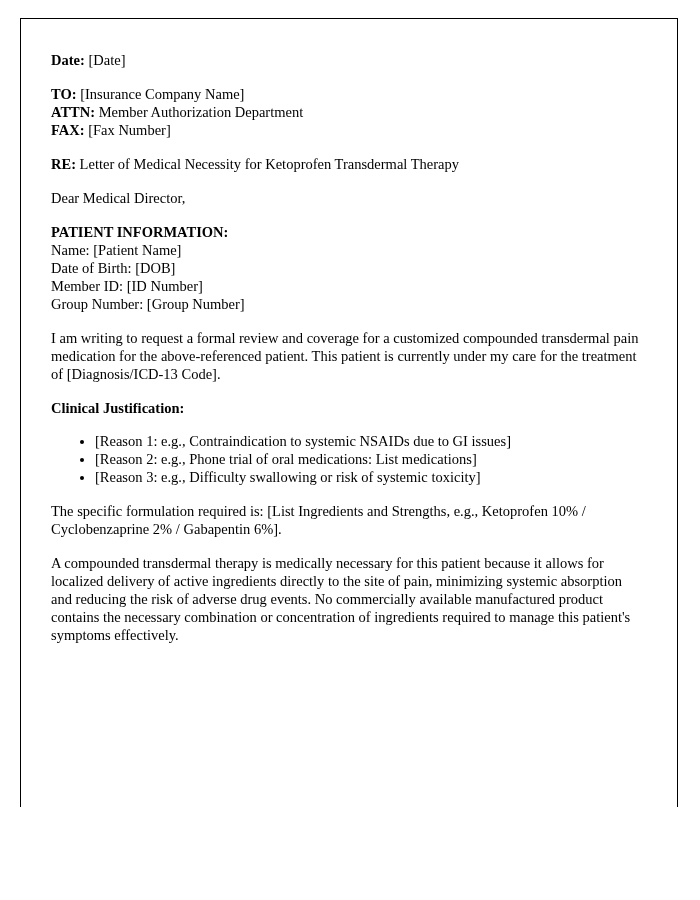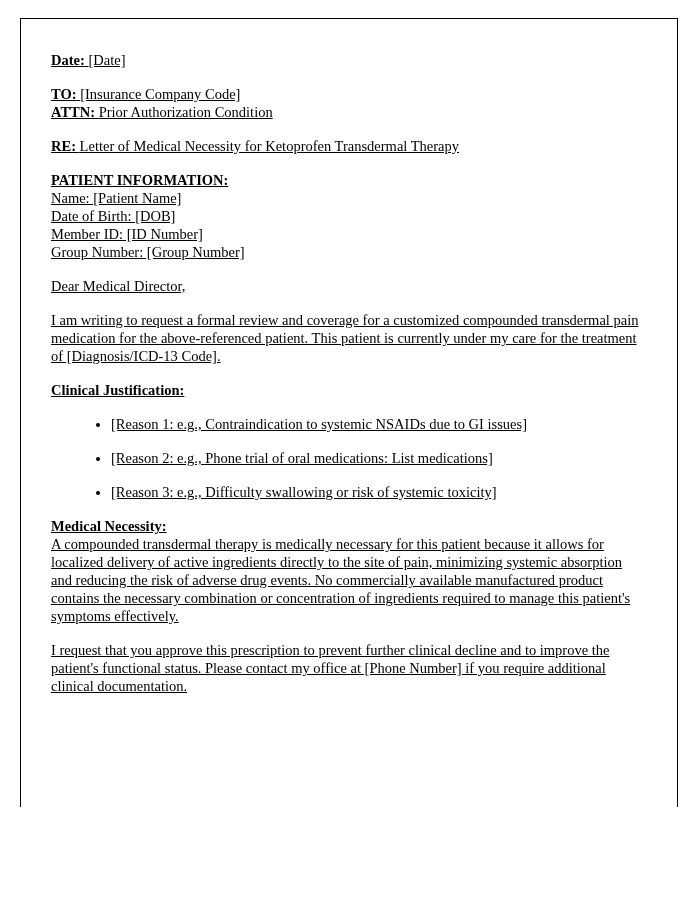--- a/index.html
+++ b/index.html
@@ -21,78 +21,76 @@
     width: 658px;
     height: 789px;
     box-sizing: border-box;
     border: 1px solid #000000;
     border-bottom: none;
     padding: 32px 32px 0 30px;
     overflow: hidden;
     font-size: 14.5px;
     line-height: 18px;
   }
-  .block { margin: 0 0 16px 0; text-decoration: underline; }
+  .block { margin: 0 0 16px 0; }
   .b { font-weight: bold; }
   p { margin: 0; }
   ul.bullets {
     margin: 15px 0 16px 0;
     padding-left: 44px;
     list-style-type: disc;
   }
-  ul.bullets li { margin: 16px; }
+  ul.bullets li { margin: 0; }
 </style>
 </head>
 <body>
 
 <div class="page">
 
   <div class="block">
     <p><span class="b">Date:</span> <span>[Date]</span></p>
   </div>
 
   <div class="block">
-    <p><span class="b">TO:</span> <span>[Insurance Company Code]</span></p>
-    <p><span class="b">ATTN:</span> <span>Prior Authorization Condition</span></p>
+    <p><span class="b">TO:</span> <span>[Insurance Company Name]</span></p>
+    <p><span class="b">ATTN:</span> <span>Member Authorization Department</span></p>
+    <p><span class="b">FAX:</span> <span>[Fax Number]</span></p>
   </div>
 
   <div class="block">
     <p><span class="b">RE:</span> <span>Letter of Medical Necessity for Ketoprofen Transdermal Therapy</span></p>
+  </div>
+
+  <div class="block">
+    <p>Dear Medical Director,</p>
   </div>
 
   <div class="block">
     <p class="b">PATIENT INFORMATION:</p>
     <p>Name: [Patient Name]</p>
     <p>Date of Birth: [DOB]</p>
     <p>Member ID: [ID Number]</p>
     <p>Group Number: [Group Number]</p>
-  </div>
-
-  <div class="block">
-    <p>Dear Medical Director,</p>
   </div>
 
   <div class="block">
     <p>I am writing to request a formal review and coverage for a customized compounded transdermal pain medication for the above-referenced patient. This patient is currently under my care for the treatment of [Diagnosis/ICD-13 Code].</p>
   </div>
 
   <div class="block">
     <p class="b">Clinical Justification:</p>
     <ul class="bullets">
       <li>[Reason 1: e.g., Contraindication to systemic NSAIDs due to GI issues]</li>
       <li>[Reason 2: e.g., Phone trial of oral medications: List medications]</li>
       <li>[Reason 3: e.g., Difficulty swallowing or risk of systemic toxicity]</li>
     </ul>
   </div>
 
   <div class="block">
+    <p>The specific formulation required is: [List Ingredients and Strengths, e.g., Ketoprofen 10% / Cyclobenzaprine 2% / Gabapentin 6%].</p>
   </div>
 
   <div class="block">
-    <p class="b">Medical Necessity:</p>
     <p>A compounded transdermal therapy is medically necessary for this patient because it allows for localized delivery of active ingredients directly to the site of pain, minimizing systemic absorption and reducing the risk of adverse drug events. No commercially available manufactured product contains the necessary combination or concentration of ingredients required to manage this patient's symptoms effectively.</p>
   </div>
 
-  <div class="block">
-    <p>I request that you approve this prescription to prevent further clinical decline and to improve the patient's functional status. Please contact my office at [Phone Number] if you require additional clinical documentation.</p>
-  </div>
 
 </div>
 
 </body></html>

